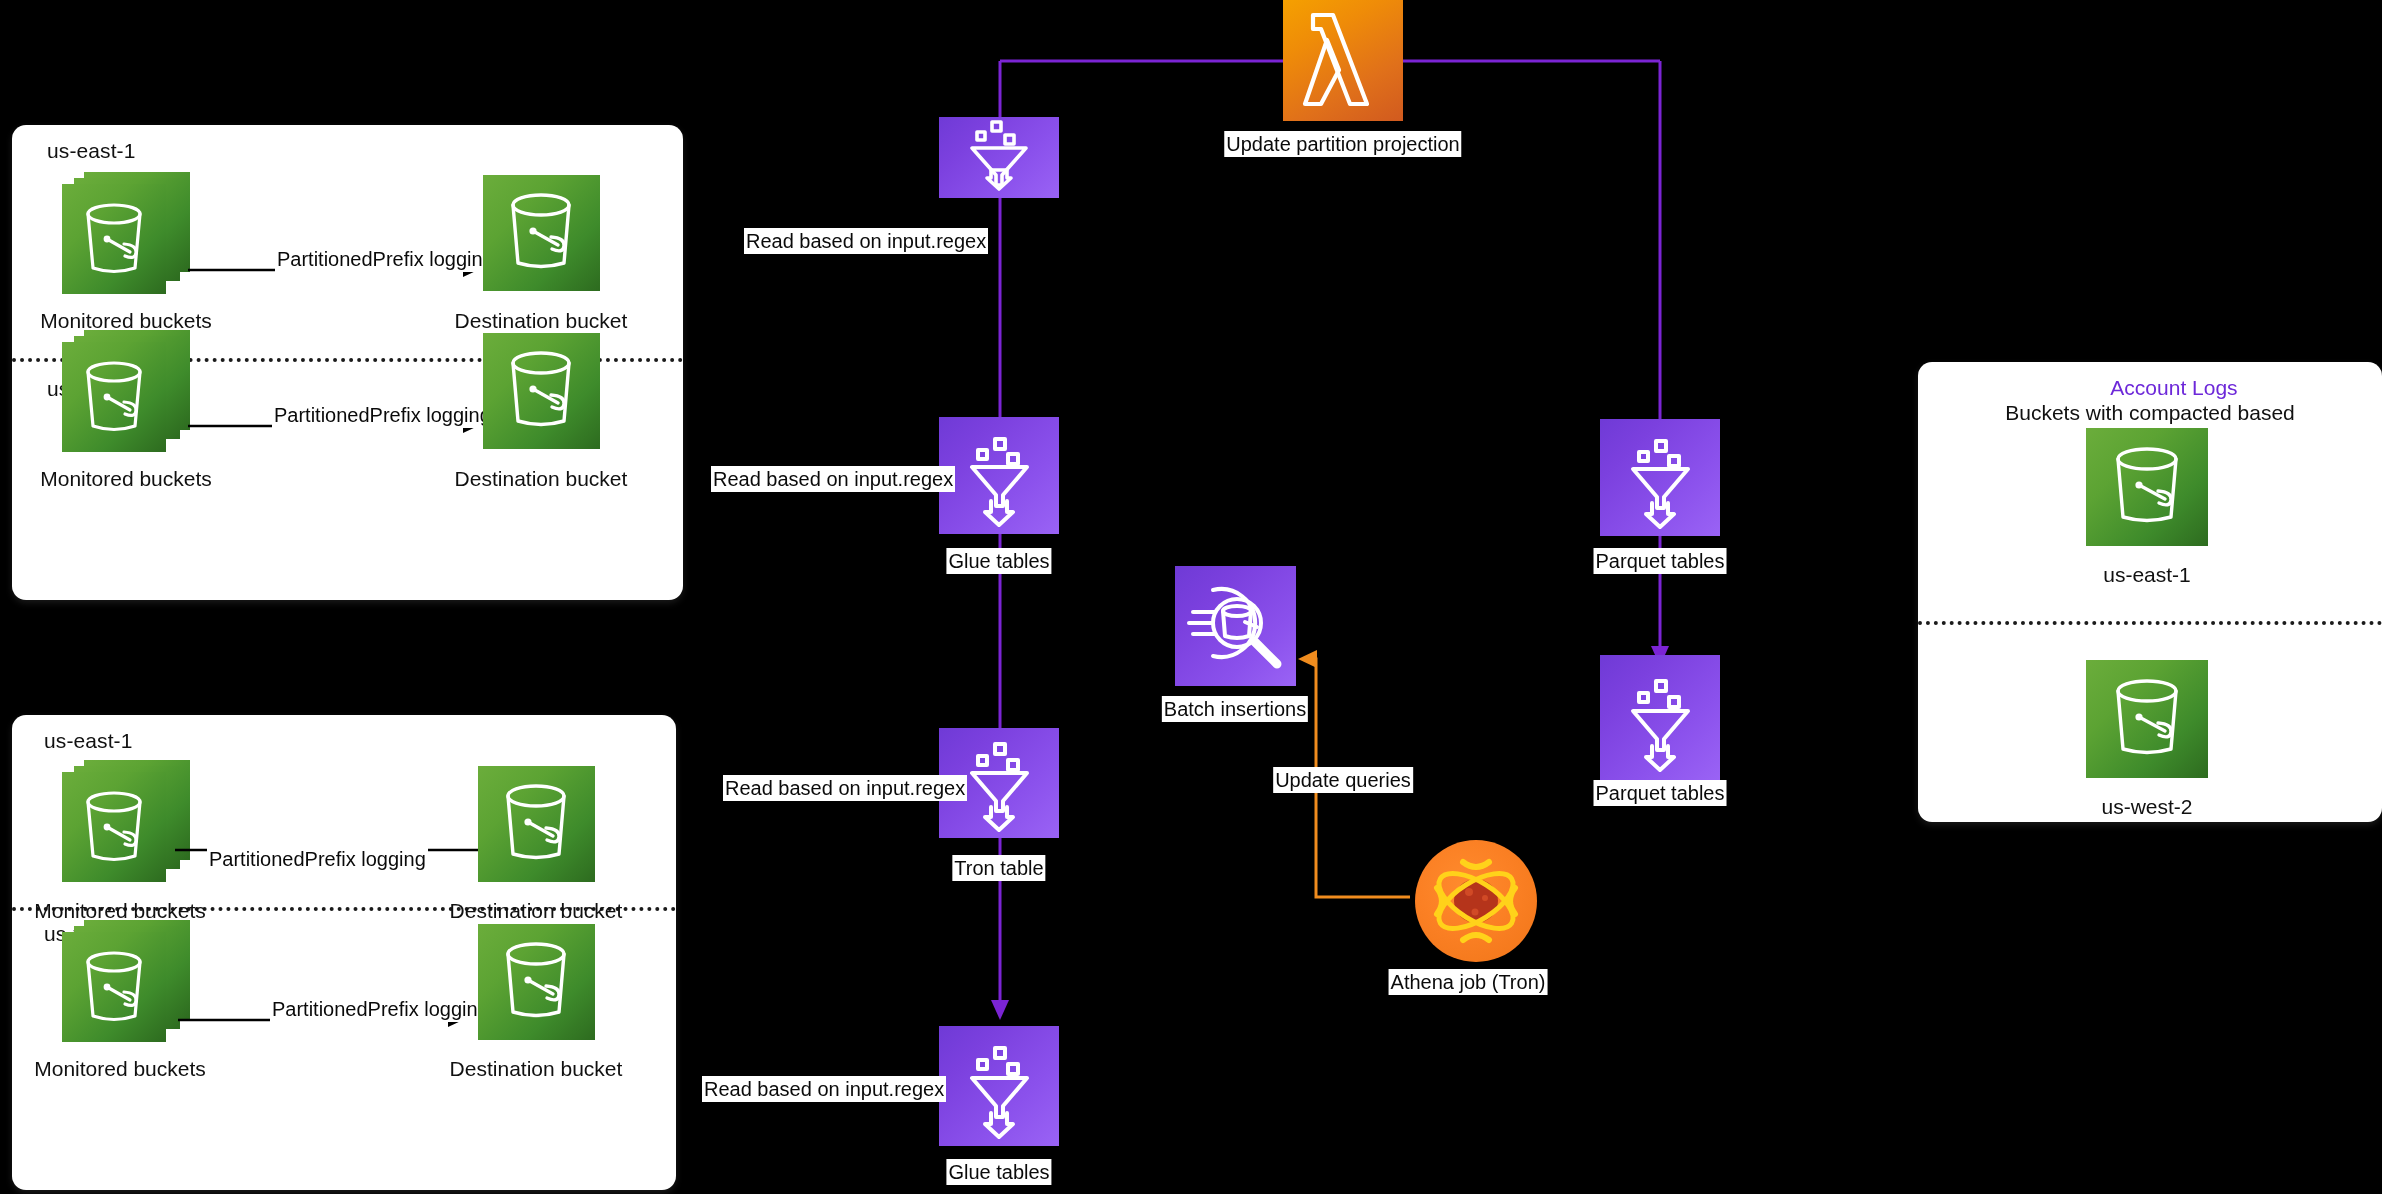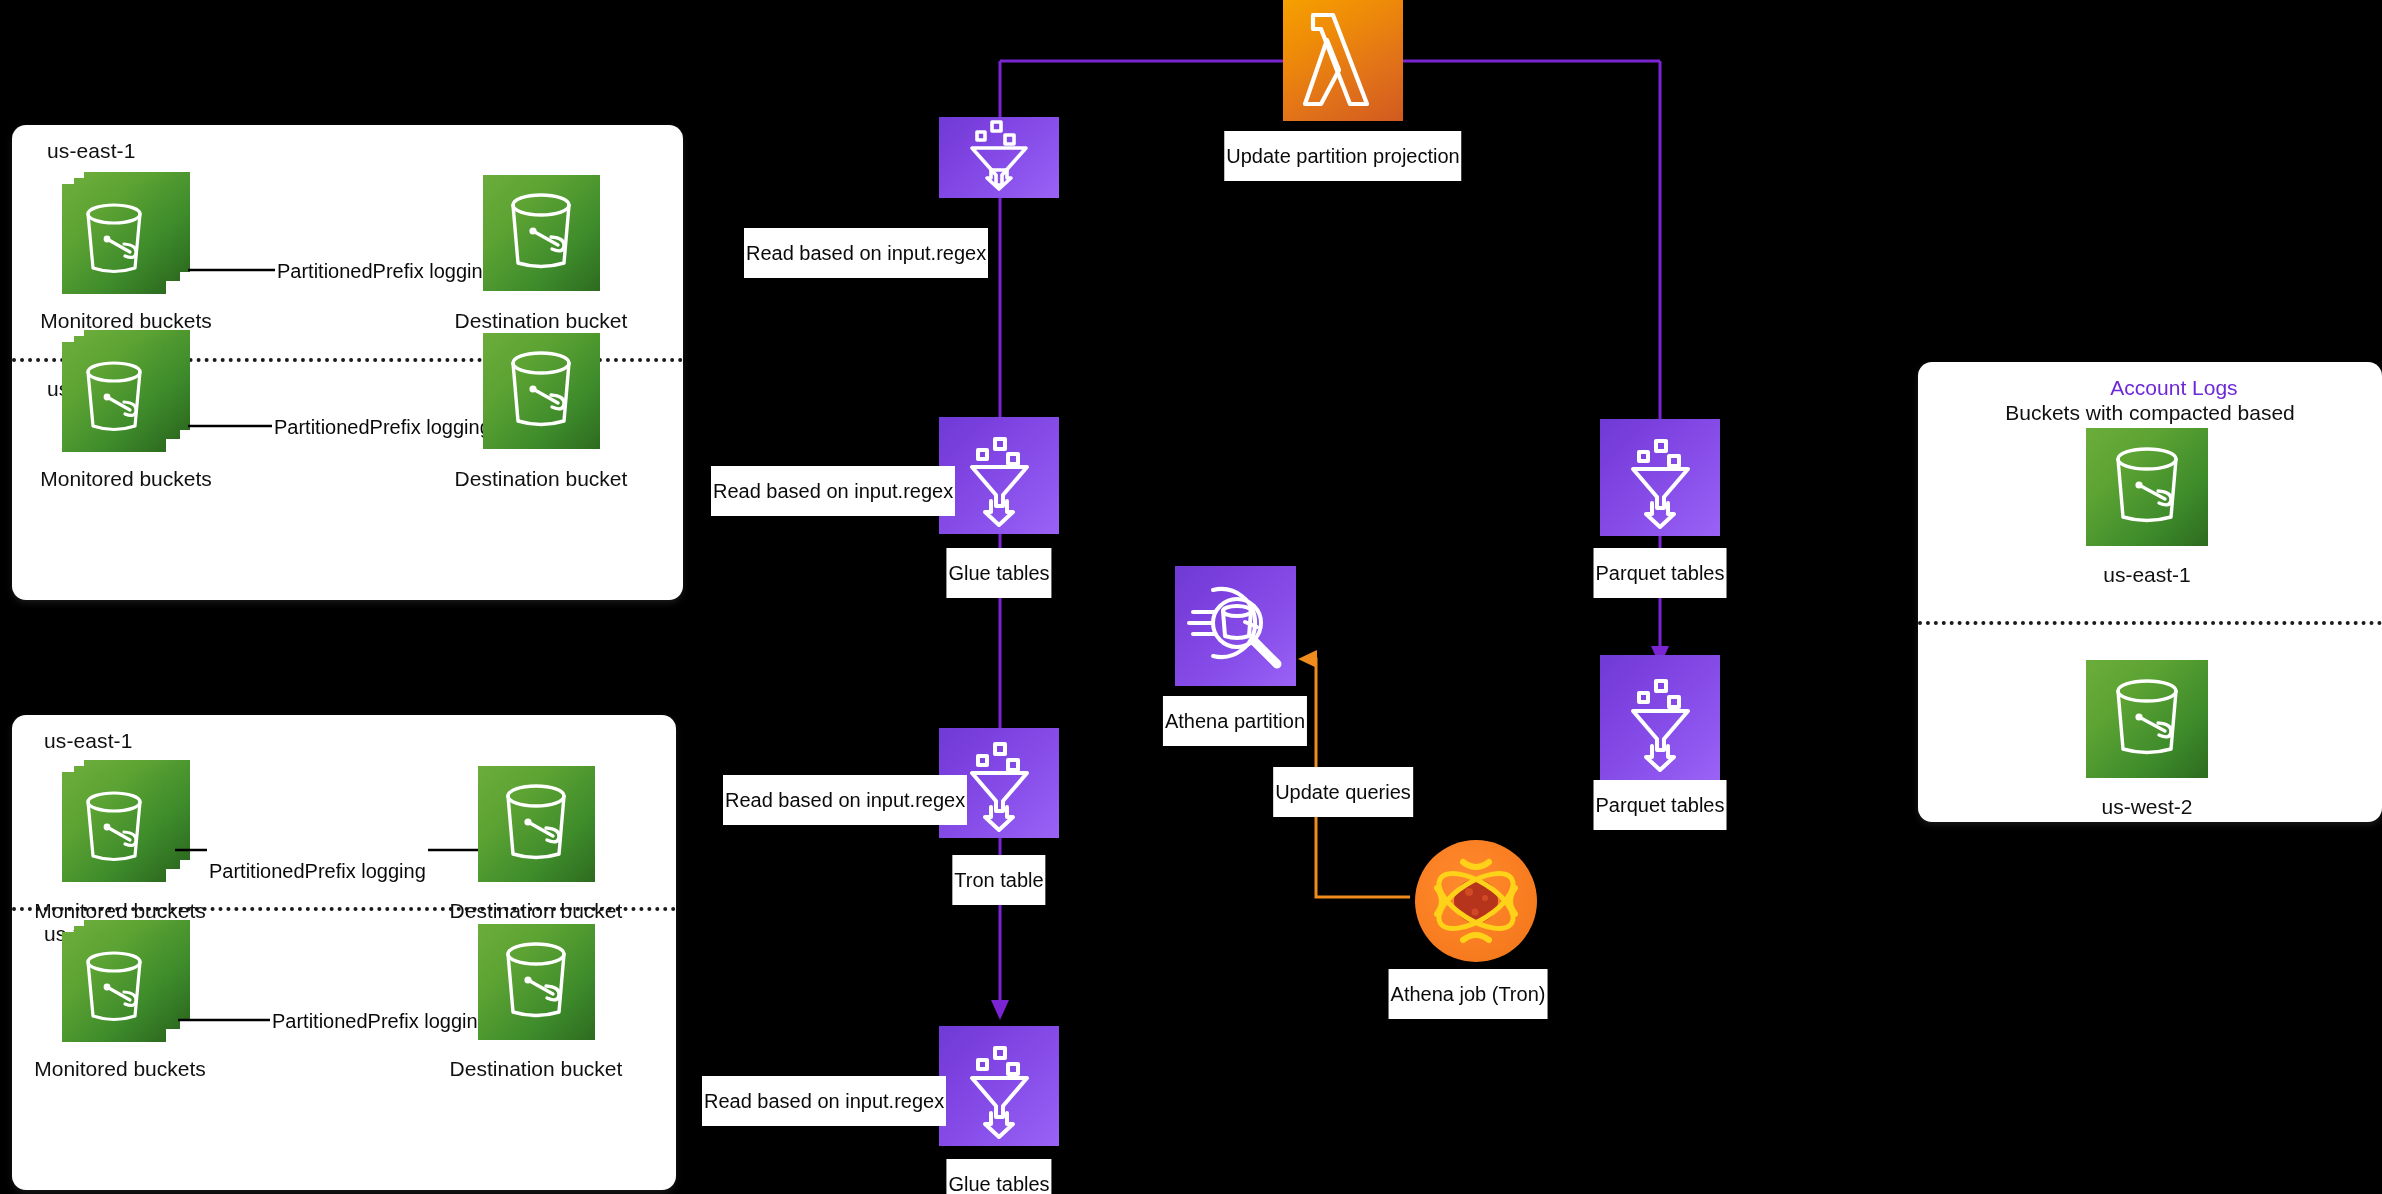--- a/index.html
+++ b/index.html
@@ -44,21 +44,21 @@
   }
   .tron-ico{
     border-radius:50%;
     background:radial-gradient(circle at 42% 38%,#ff8b2e 0%,#fb8024 45%,#f07518 100%);
   }
   .icon-sq svg{display:block;width:100%;height:100%;}
 
   
   .cap{
     position:absolute;background:#ffffff;color:#0a0a0a;font-size:20px;
-    line-height:24px;padding:13px 2px;white-space:nowrap;
+    line-height:24px;padding:1px 2px;white-space:nowrap;
   }
   .cap-plain{
     position:absolute;color:#111;font-size:21px;line-height:25px;
     white-space:nowrap;text-align:center;
   }
   .cap-center{transform:translateX(-50%);}
   svg.edge{position:absolute;overflow:visible;}
 </style>
 </head>
 <body>
@@ -331,21 +331,21 @@
         <line x1="14" y1="57" x2="38" y2="57"></line>
         <line x1="18" y1="68" x2="40" y2="68"></line>
         <ellipse cx="62" cy="45" rx="14" ry="5"></ellipse>
         <path d="M48 45 L50 70 Q62 74 74 70 L76 45"></path>
         <path d="M70 56 L82 61"></path>
         <line x1="80" y1="76" x2="102" y2="98"></line>
         <path d="M80 76 L102 98" stroke-width="9"></path>
       </g>
     </svg>
   </div>
-  <div class="cap cap-center" style="left:1235px;top:696px;">Athena partition</div>
+  <div class="cap cap-center" style="left:1235px;top:696px;">Batch insertions</div>
 
   <div class="icon-sq tron-ico" style="left:1415px;top:840px;width:122px;height:122px;">
     <svg viewBox="0 0 122 122">
       <g>
         <circle cx="61" cy="61" r="22" fill="#b5341b"></circle>
         <circle cx="54" cy="52" r="4" fill="#d14a26"></circle>
         <circle cx="70" cy="58" r="3" fill="#d14a26"></circle>
         <circle cx="60" cy="72" r="3.5" fill="#d14a26"></circle>
         <g fill="none" stroke="#ffd21a" stroke-width="5">
           <ellipse cx="61" cy="61" rx="42" ry="19" transform="rotate(32 61 61)"></ellipse>

